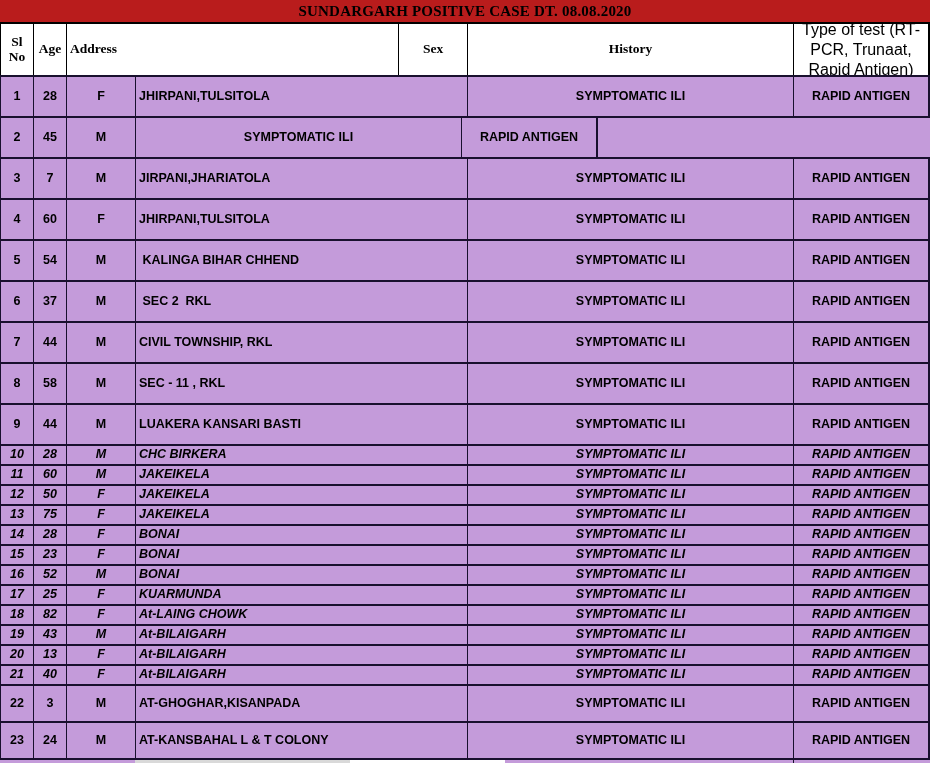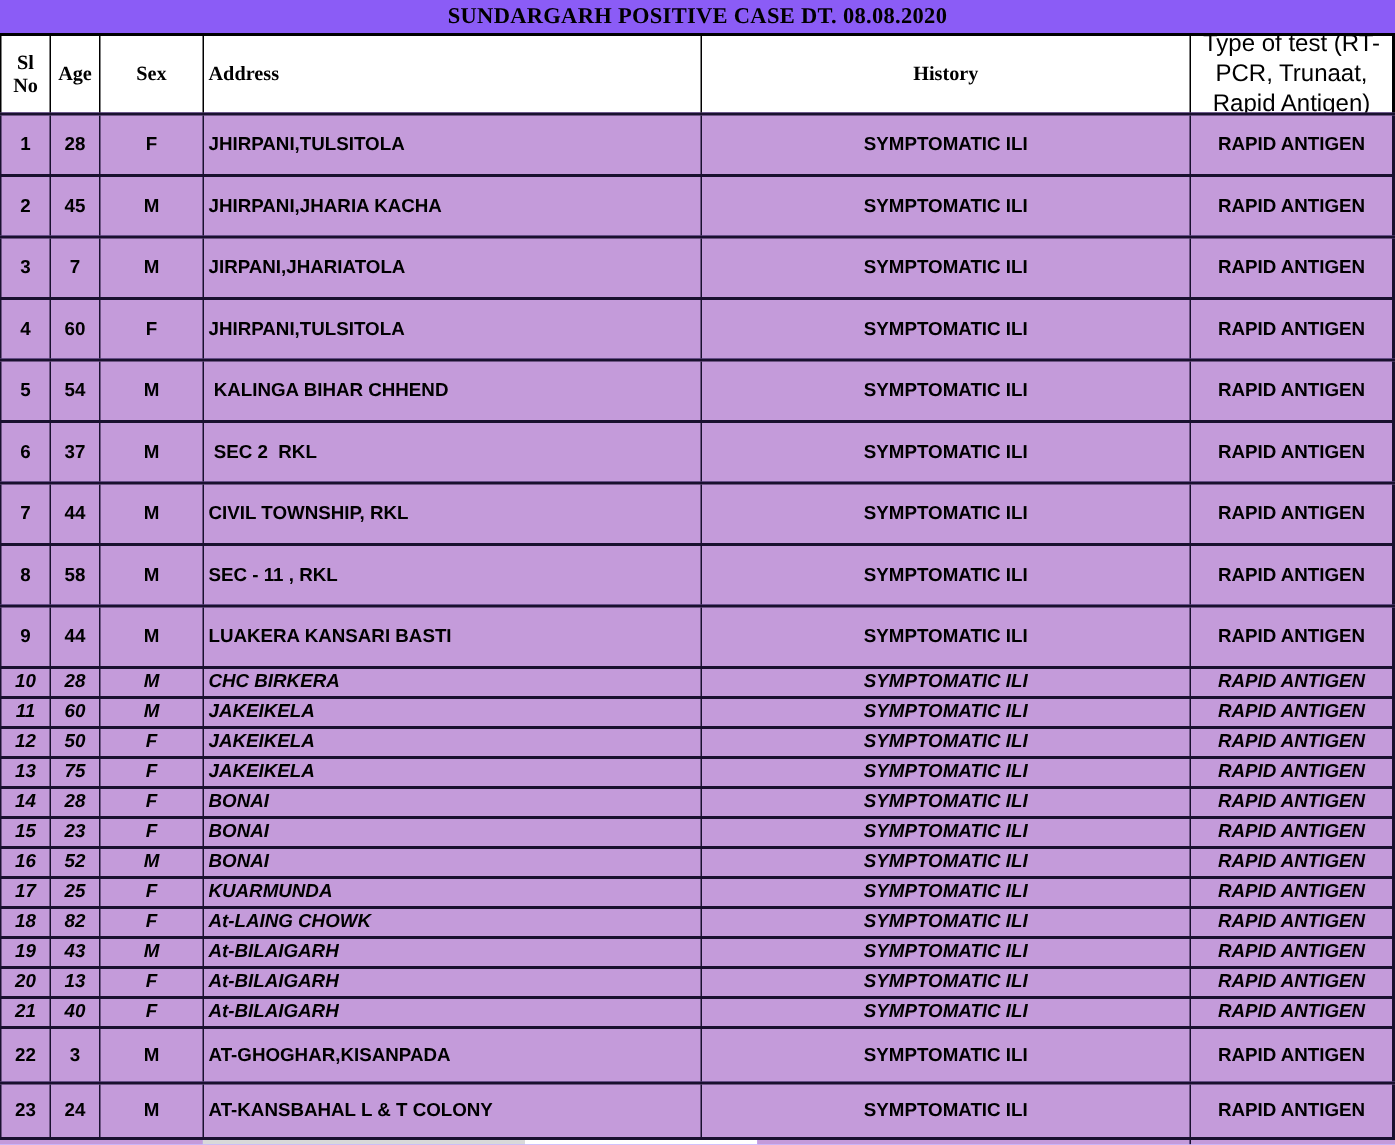--- a/index.html
+++ b/index.html
@@ -1,19 +1,19 @@
 <!DOCTYPE html>
 <html style="--row-fill: #c49bda; --line: #19102e;"><head>
 <meta charset="utf-8">
 <style>
   html,body{margin:0;padding:0;background:#fff;}
   .page{
     position:relative;
     width:930px;height:763px;
-    background:#8b5cf6;
+    background:#b91c1c;
     overflow:hidden;
     font-family:"Liberation Sans", sans-serif;
     color:#000;
   }
   .title-band{
     height:22px;
     display:flex;align-items:center;justify-content:center;
     font-family:"Liberation Serif", serif;
     font-weight:bold;font-size:15px;letter-spacing:.2px;
   }
@@ -85,39 +85,38 @@
   .seg-5{width:137px;background:var(--row-fill);border-left:1px solid var(--line);}
 </style>
 </head>
 <body>
 
 <div class="page">
   <div class="title-band">SUNDARGARH POSITIVE CASE DT. 08.08.2020</div>
   <div class="row thead" id="thead">
       <div class="cell hcell c-sl">Sl No</div>
       <div class="cell hcell c-age">Age</div>
+      <div class="cell hcell c-address">Address</div>
       <div class="cell hcell c-sex">Sex</div>
-      <div class="cell hcell c-address">Address</div>
       <div class="cell hcell c-history">History</div>
       <div class="cell hcell c-test">Type of test (RT-PCR, Trunaat, Rapid Antigen)</div>
     </div>
   <div id="tbody">
       <div class="row drow tall">
         <div class="cell c-sl">1</div>
         <div class="cell c-age">28</div>
         <div class="cell c-sex">F</div>
         <div class="cell c-address">JHIRPANI,TULSITOLA</div>
         <div class="cell c-history">SYMPTOMATIC ILI</div>
         <div class="cell c-test">RAPID ANTIGEN</div>
       </div>
       <div class="row drow tall">
         <div class="cell c-sl">2</div>
         <div class="cell c-age">45</div>
         <div class="cell c-sex">M</div>
-        <div class="cell c-address">JHIRPANI,JHARIA KACHA</div>
         <div class="cell c-history">SYMPTOMATIC ILI</div>
         <div class="cell c-test">RAPID ANTIGEN</div>
       </div>
       <div class="row drow tall">
         <div class="cell c-sl">3</div>
         <div class="cell c-age">7</div>
         <div class="cell c-sex">M</div>
         <div class="cell c-address">JIRPANI,JHARIATOLA</div>
         <div class="cell c-history">SYMPTOMATIC ILI</div>
         <div class="cell c-test">RAPID ANTIGEN</div>

